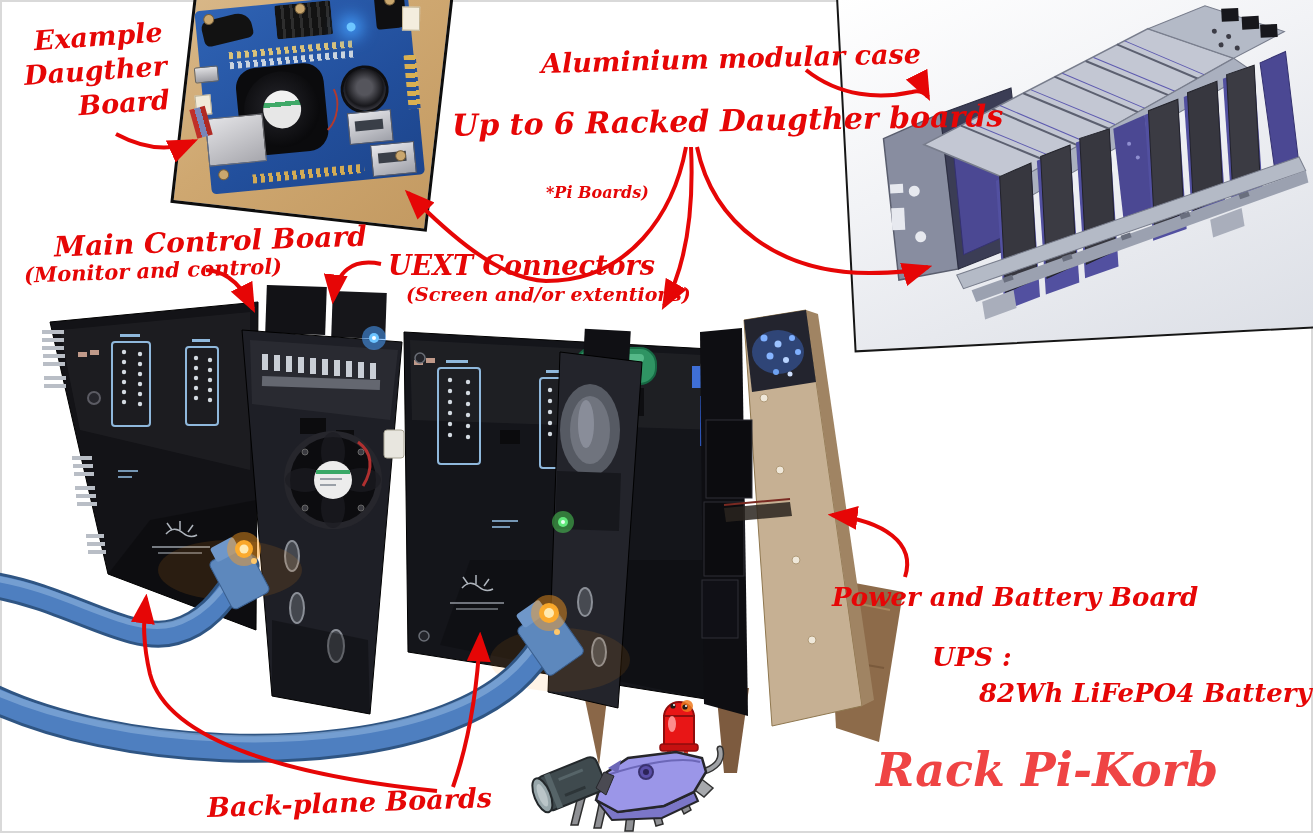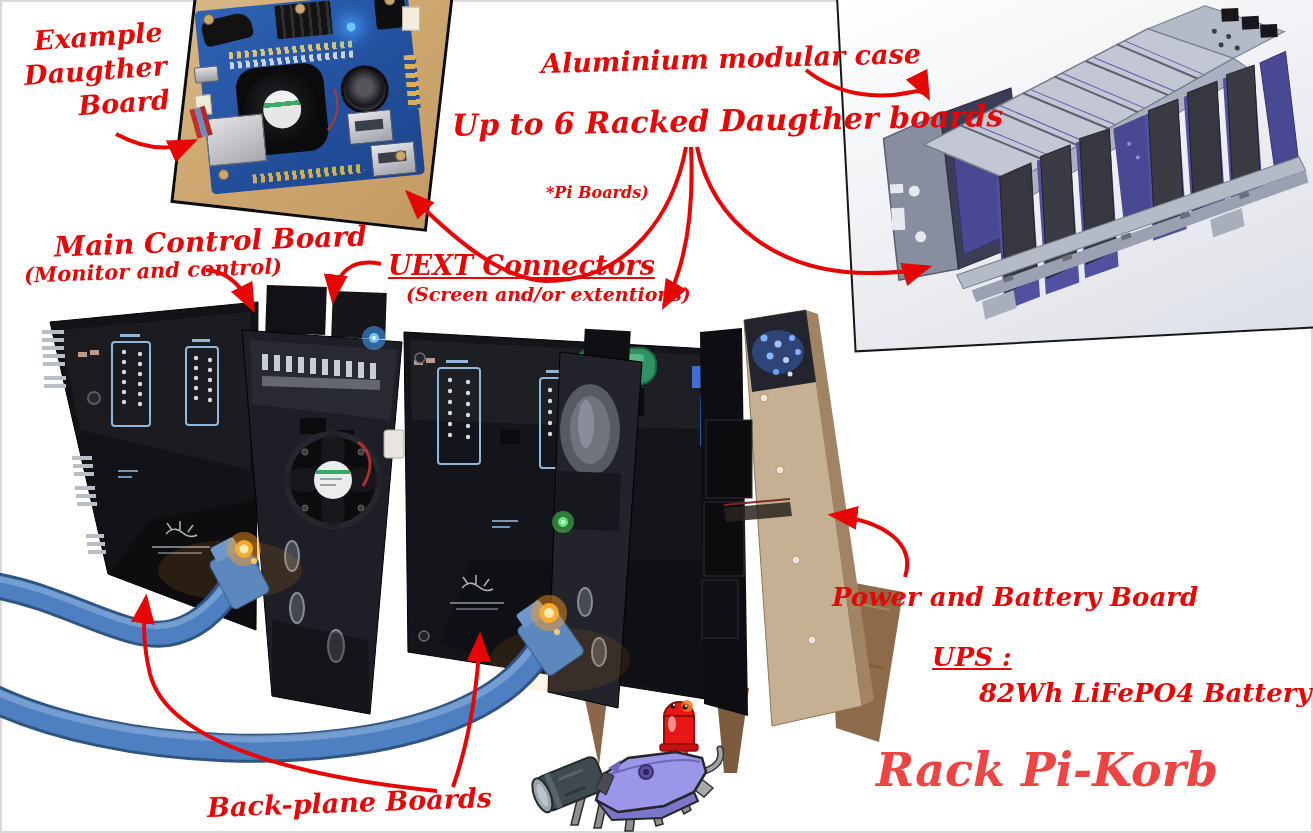--- a/index.html
+++ b/index.html
@@ -510,24 +510,24 @@
   </div>
 
   <div class="note" style="left:541px;top:42px;font-size:27px;transform:rotate(-1.5deg);">Aluminium modular case</div>
 
   <div class="note" style="left:452px;top:102px;font-size:30px;transform:rotate(-1deg);">Up to 6 Racked Daugther boards</div>
   <div class="note" style="left:546px;top:171px;font-size:16px;margin-top:12px;">*Pi Boards)</div>
 
   <div class="note" style="left:54px;top:224px;font-size:28px;transform:rotate(-2deg);">Main Control Board</div>
   <div class="note" style="left:24px;top:258px;font-size:21px;transform:rotate(-2deg);">(Monitor and control)</div>
 
-  <div class="note" style="left:388px;top:249px;font-size:27px;text-decoration:underline;">UEXT Connectors</div>
+  <div class="note" style="left:388px;top:249px;font-size:27px;">UEXT Connectors</div>
   <div class="note" style="left:406px;top:283px;font-size:19px;">(Screen and/or extentions)</div>
 
   <div class="note" style="left:832px;top:581px;font-size:26px;">Power and Battery Board</div>
 
-  <div class="note" style="left:932px;top:641px;font-size:26px;text-decoration:underline;">UPS :</div>
+  <div class="note" style="left:932px;top:641px;font-size:26px;">UPS :</div>
   <div class="note" style="left:979px;top:677px;font-size:26px;">82Wh LiFePO4 Battery</div>
 
   <div class="note" style="left:207px;top:786px;font-size:27px;transform:rotate(-2deg);">Back-plane Boards</div>
 
   <div class="note navy" style="left:876px;top:742px;font-size:46px;">Rack Pi-Korb</div>
 </div>
 
 </body></html>

